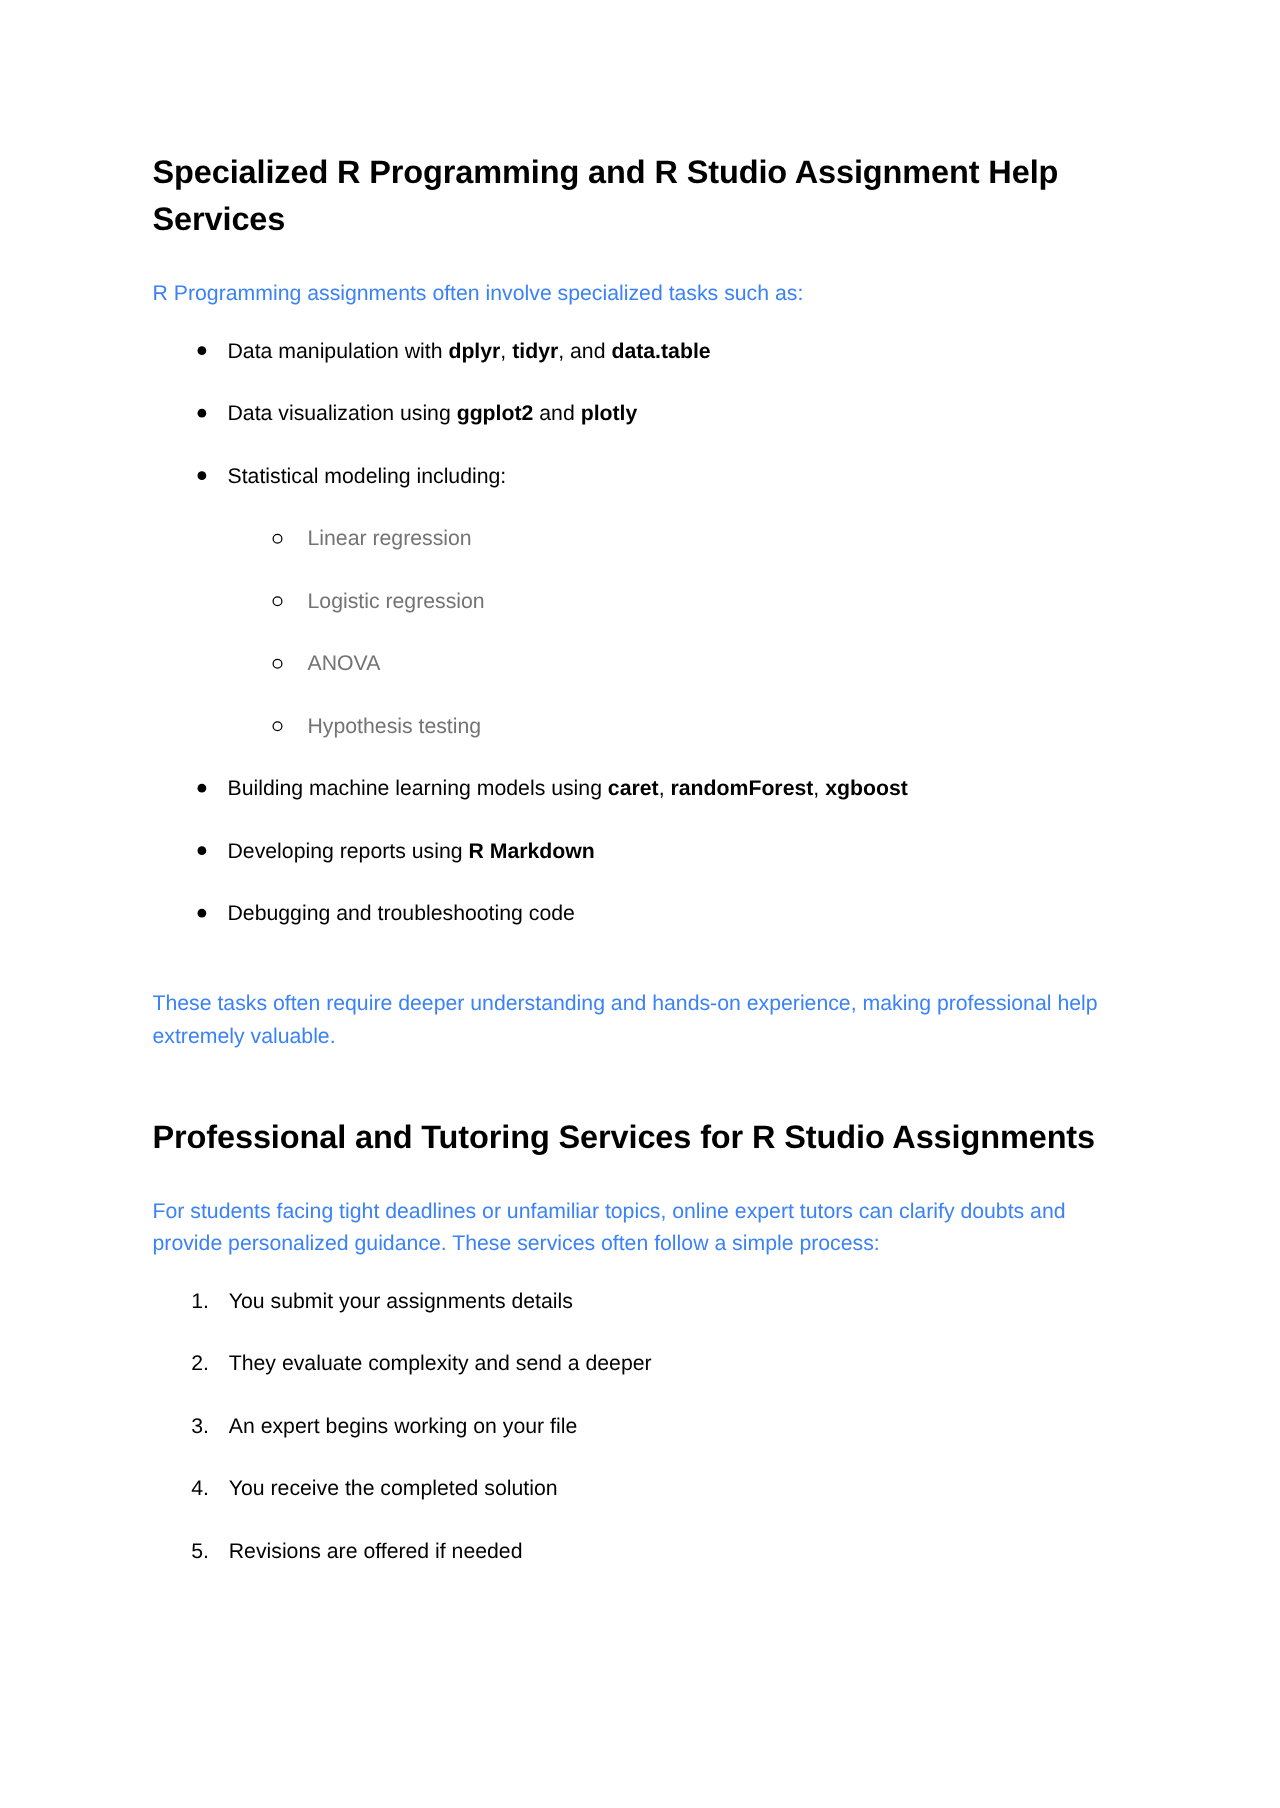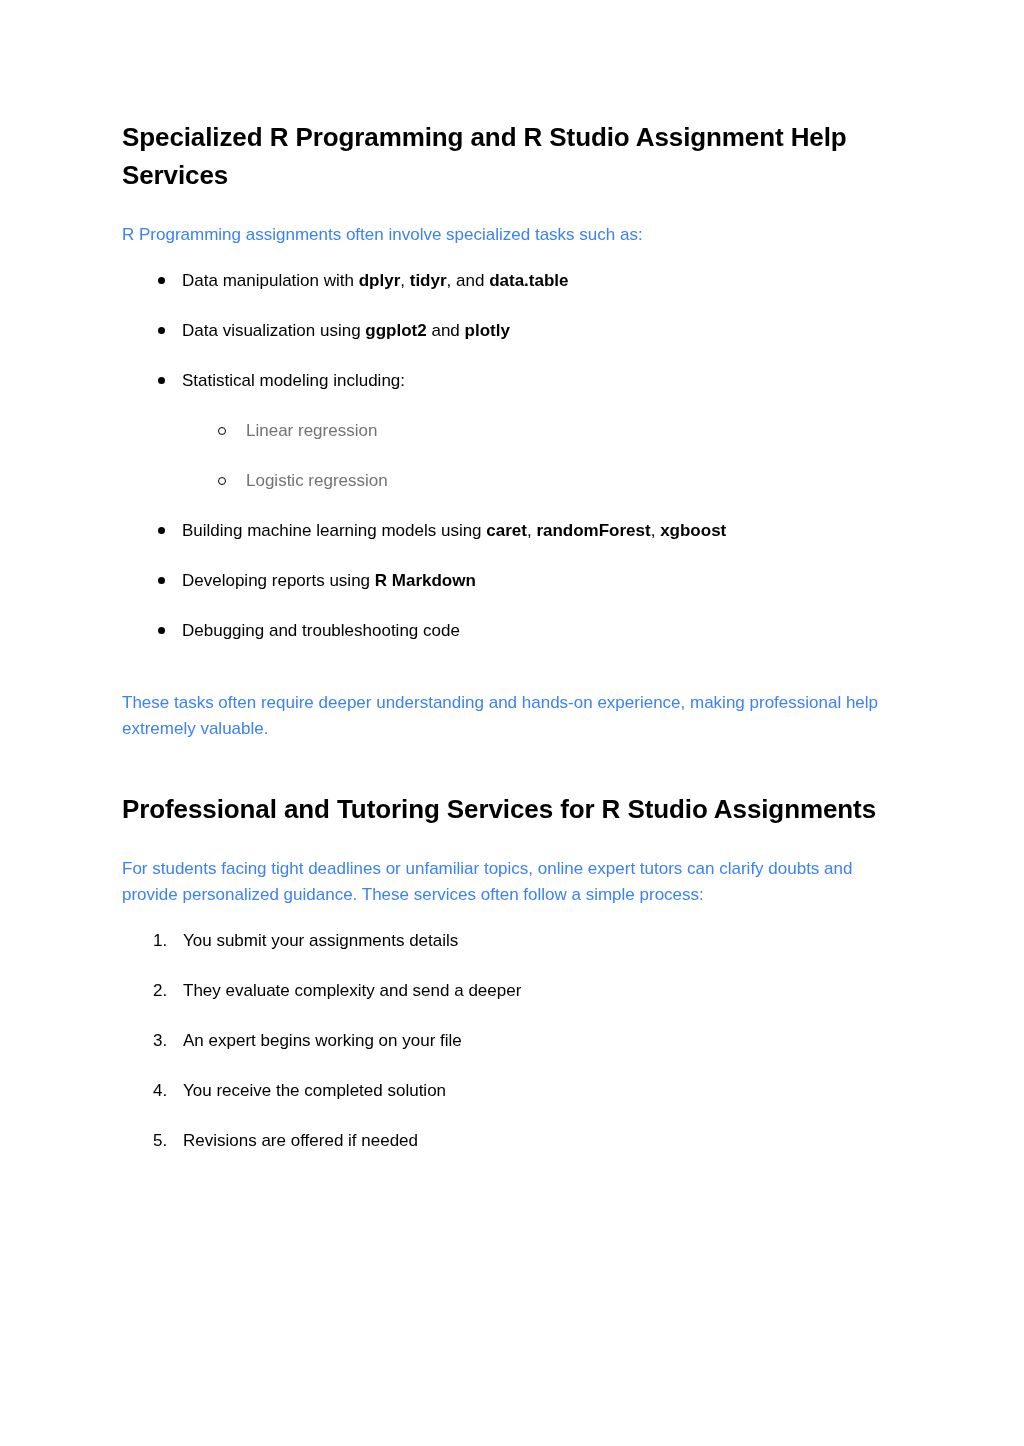--- a/index.html
+++ b/index.html
@@ -135,20 +135,22 @@
     <p class="para">R Programming assignments often involve specialized tasks such as:</p>
 
     <div class="gap-after-intro"></div>
 
     <ul class="bullets">
         <li class="bullet-item"><span class="disc-marker"></span><span><span>Data manipulation with </span><span class="b">dplyr</span><span>, </span><span class="b">tidyr</span><span>, and </span><span class="b">data.table</span></span></li>
         <li class="bullet-item"><span class="disc-marker"></span><span><span>Data visualization using </span><span class="b">ggplot2</span><span> and </span><span class="b">plotly</span></span></li>
         <li class="bullet-item"><span class="disc-marker"></span><span><span>Statistical modeling including:</span></span><ul class="subbullets">
             <li class="subbullet-item"><span class="circle-marker"></span><span>Linear regression</span></li>
             <li class="subbullet-item"><span class="circle-marker"></span><span>Logistic regression</span></li>
+            <li class="subbullet-item"><span class="circle-marker"></span><span>ANOVA</span></li>
+            <li class="subbullet-item"><span class="circle-marker"></span><span>Hypothesis testing</span></li>
           </ul></li>
         <li class="bullet-item"><span class="disc-marker"></span><span><span>Building machine learning models using </span><span class="b">caret</span><span>, </span><span class="b">randomForest</span><span>, </span><span class="b">xgboost</span></span></li>
         <li class="bullet-item"><span class="disc-marker"></span><span><span>Developing reports using </span><span class="b">R Markdown</span></span></li>
         <li class="bullet-item"><span class="disc-marker"></span><span><span>Debugging and troubleshooting code</span></span></li>
       </ul>
 
     <div class="gap-after-list"></div>
 
     <p class="para">These tasks often require deeper understanding and hands-on experience, making professional help extremely valuable.</p>
 

